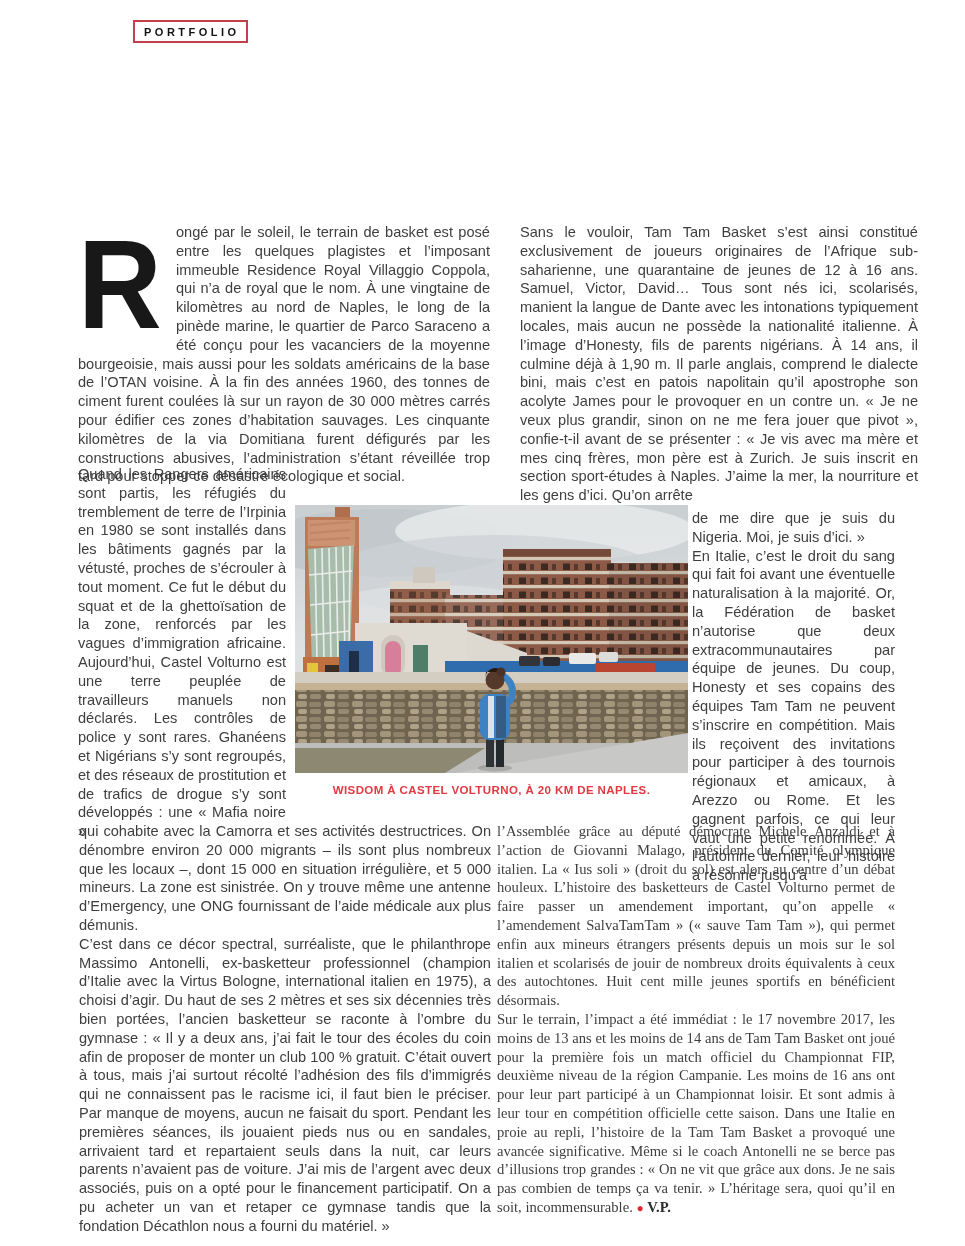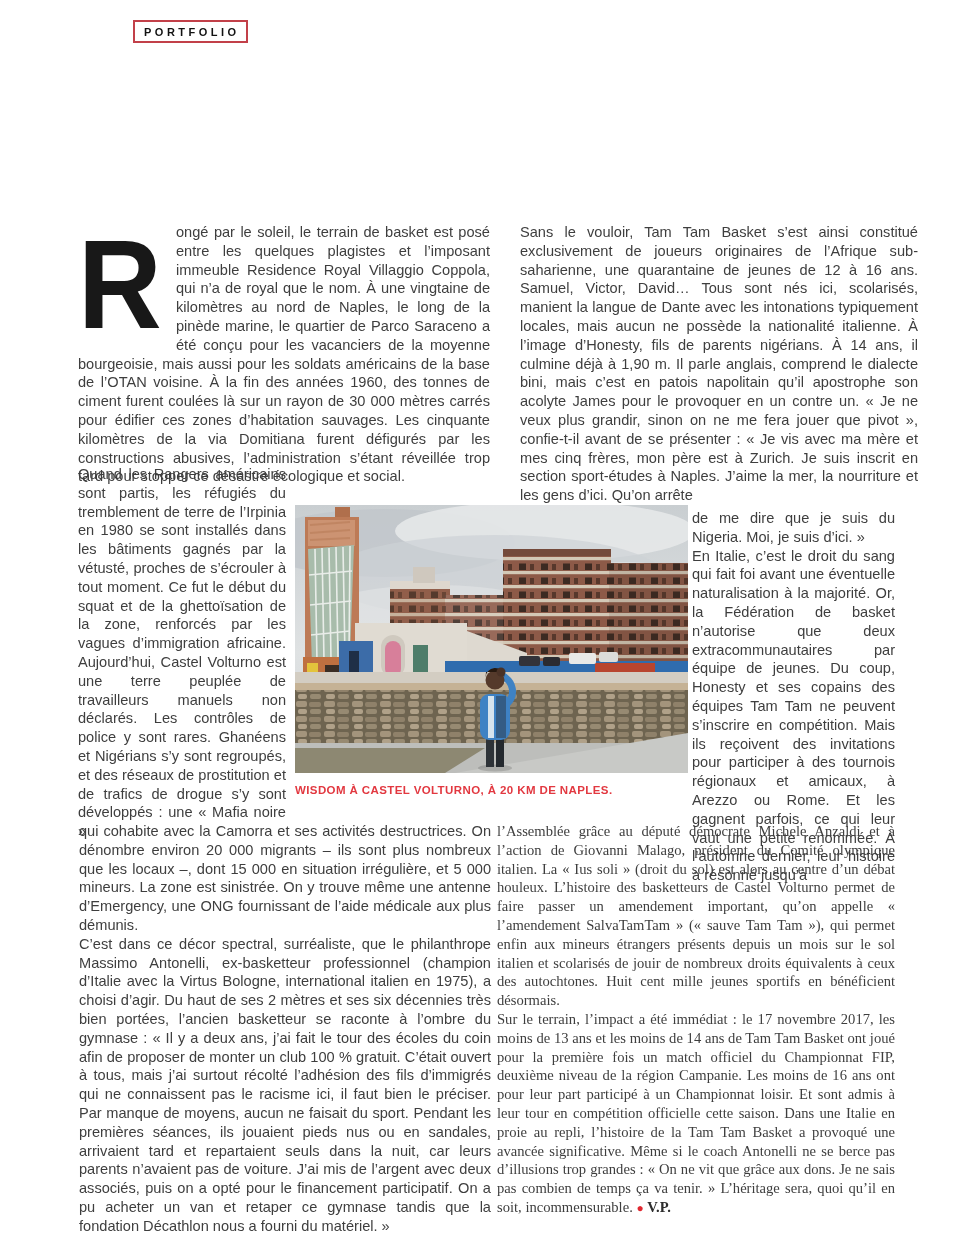--- a/index.html
+++ b/index.html
@@ -15,21 +15,21 @@
   .b1{left:78px;top:223px;width:412px;}
   .b2{left:78px;top:465px;width:208px;}
   .b3{left:79px;top:822px;width:412px;}
   .b4{left:497px;top:223px;width:398px;margin-left:23px;}
   .b5{left:692px;top:500px;width:203px;margin-top:9px;}
   .b6{left:497px;top:822px;width:398px;font-family:Liberation Serif, serif;}
   .dropcap{float:left;font-weight:bold;color:#181818;font-size:126px;line-height:104px;
            width:86px;margin:10px 12px 14px 0;transform:scaleX(0.92);transform-origin:0 0;}
   .photo{position:absolute;left:295px;top:505px;width:393px;height:268px;background:#d7dadc;}
   .photo svg{display:block;}
-  .caption{position:absolute;left:295px;top:784px;width:393px;
+  .caption{position:absolute;left:295px;top:784px;width:393px;text-align:center;
            color:#e23840;font-weight:bold;font-size:11.5px;letter-spacing:0.4px;}
   .end-dot{color:#e02830;font-size:12px;}
   .byline{font-weight:bold;color:#2c2c2c;}
 </style>
 </head>
 <body>
 
 <div class="page">
 
   <div class="kicker">PORTFOLIO</div>

